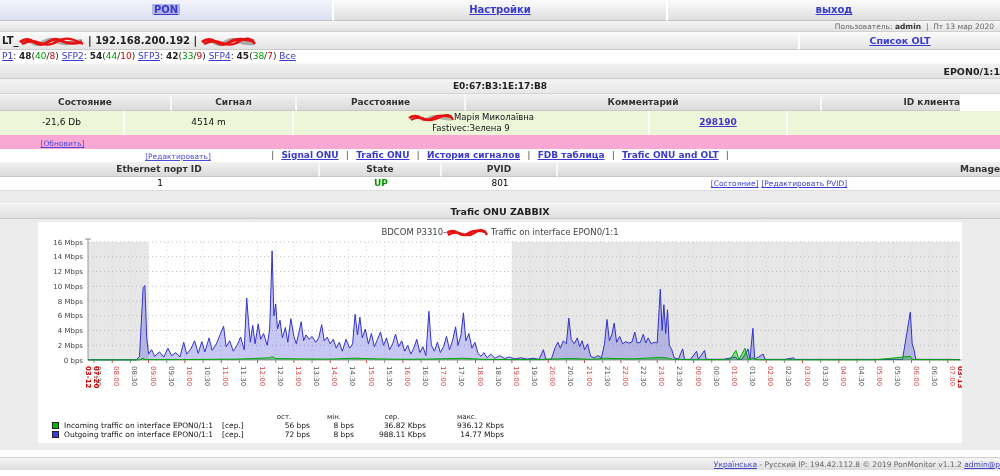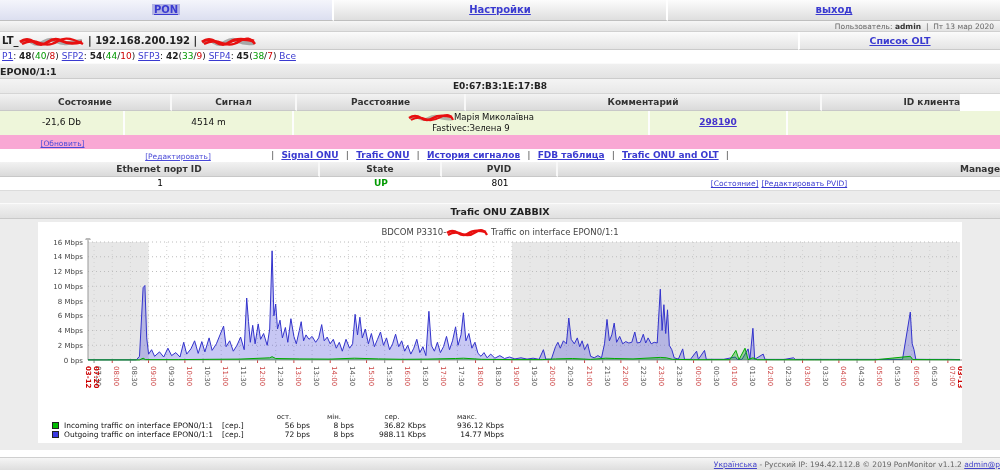--- a/index.html
+++ b/index.html
@@ -23,21 +23,21 @@
   .oltbar .left { flex:1; background:linear-gradient(#fbfbfb,#e4e4e4); border-bottom:1px solid #cacaca;
     font-size:10px; font-weight:bold; color:#222; padding:3px 0 4px 2px; white-space:nowrap; }
   .oltbar .right { width:202px; background:linear-gradient(#fbfbfb,#e4e4e4); border-bottom:1px solid #cacaca;
     border-left:2px solid #fff; text-align:center; font-size:9.5px; font-weight:bold; padding-top:3px; }
 
   .ponports { height:13px; font-size:9px; padding:1px 0 0 2px; color:#222; white-space:nowrap; }
   .ponports b { font-weight:bold; }
   .on { color:#090; } .off { color:#c00; }
 
   .bar-title { height:16px; background:linear-gradient(#f0f0f0,#e2e2e2); border-top:1px solid #fafafa;
-    border-bottom:1px solid #cccccc; text-align:left; font-size:9.5px; font-weight:bold; color:#222; padding-top:2px; }
+    border-bottom:1px solid #cccccc; text-align:right; font-size:9.5px; font-weight:bold; color:#222; padding-top:2px; }
   .bar-mac { height:15px; background:linear-gradient(#f4f4f4,#e8e8e8); border-bottom:1px solid #d5d5d5;
     text-align:center; font-size:9px; font-weight:600; color:#222; padding-top:2px; }
 
   .trow { display:flex; }
   .hcell { background:linear-gradient(#f2f2f2,#dadada); border-bottom:1px solid #c8c8c8; border-right:2px solid #f8f8f8;
     font-size:9px; font-weight:bold; color:#333; text-align:center; padding-top:3px; height:17px; }
   .hcell:last-child { border-right:none;text-align:right; }
   .greenrow { background:#eef6da; height:24px; }
   .gcell { font-size:9px; color:#111; text-align:center; border-right:2px solid #fdfdfd; padding-top:6px; }
   .gcell.two { padding-top:1px; line-height:10.5px; font-size:8.5px; }

